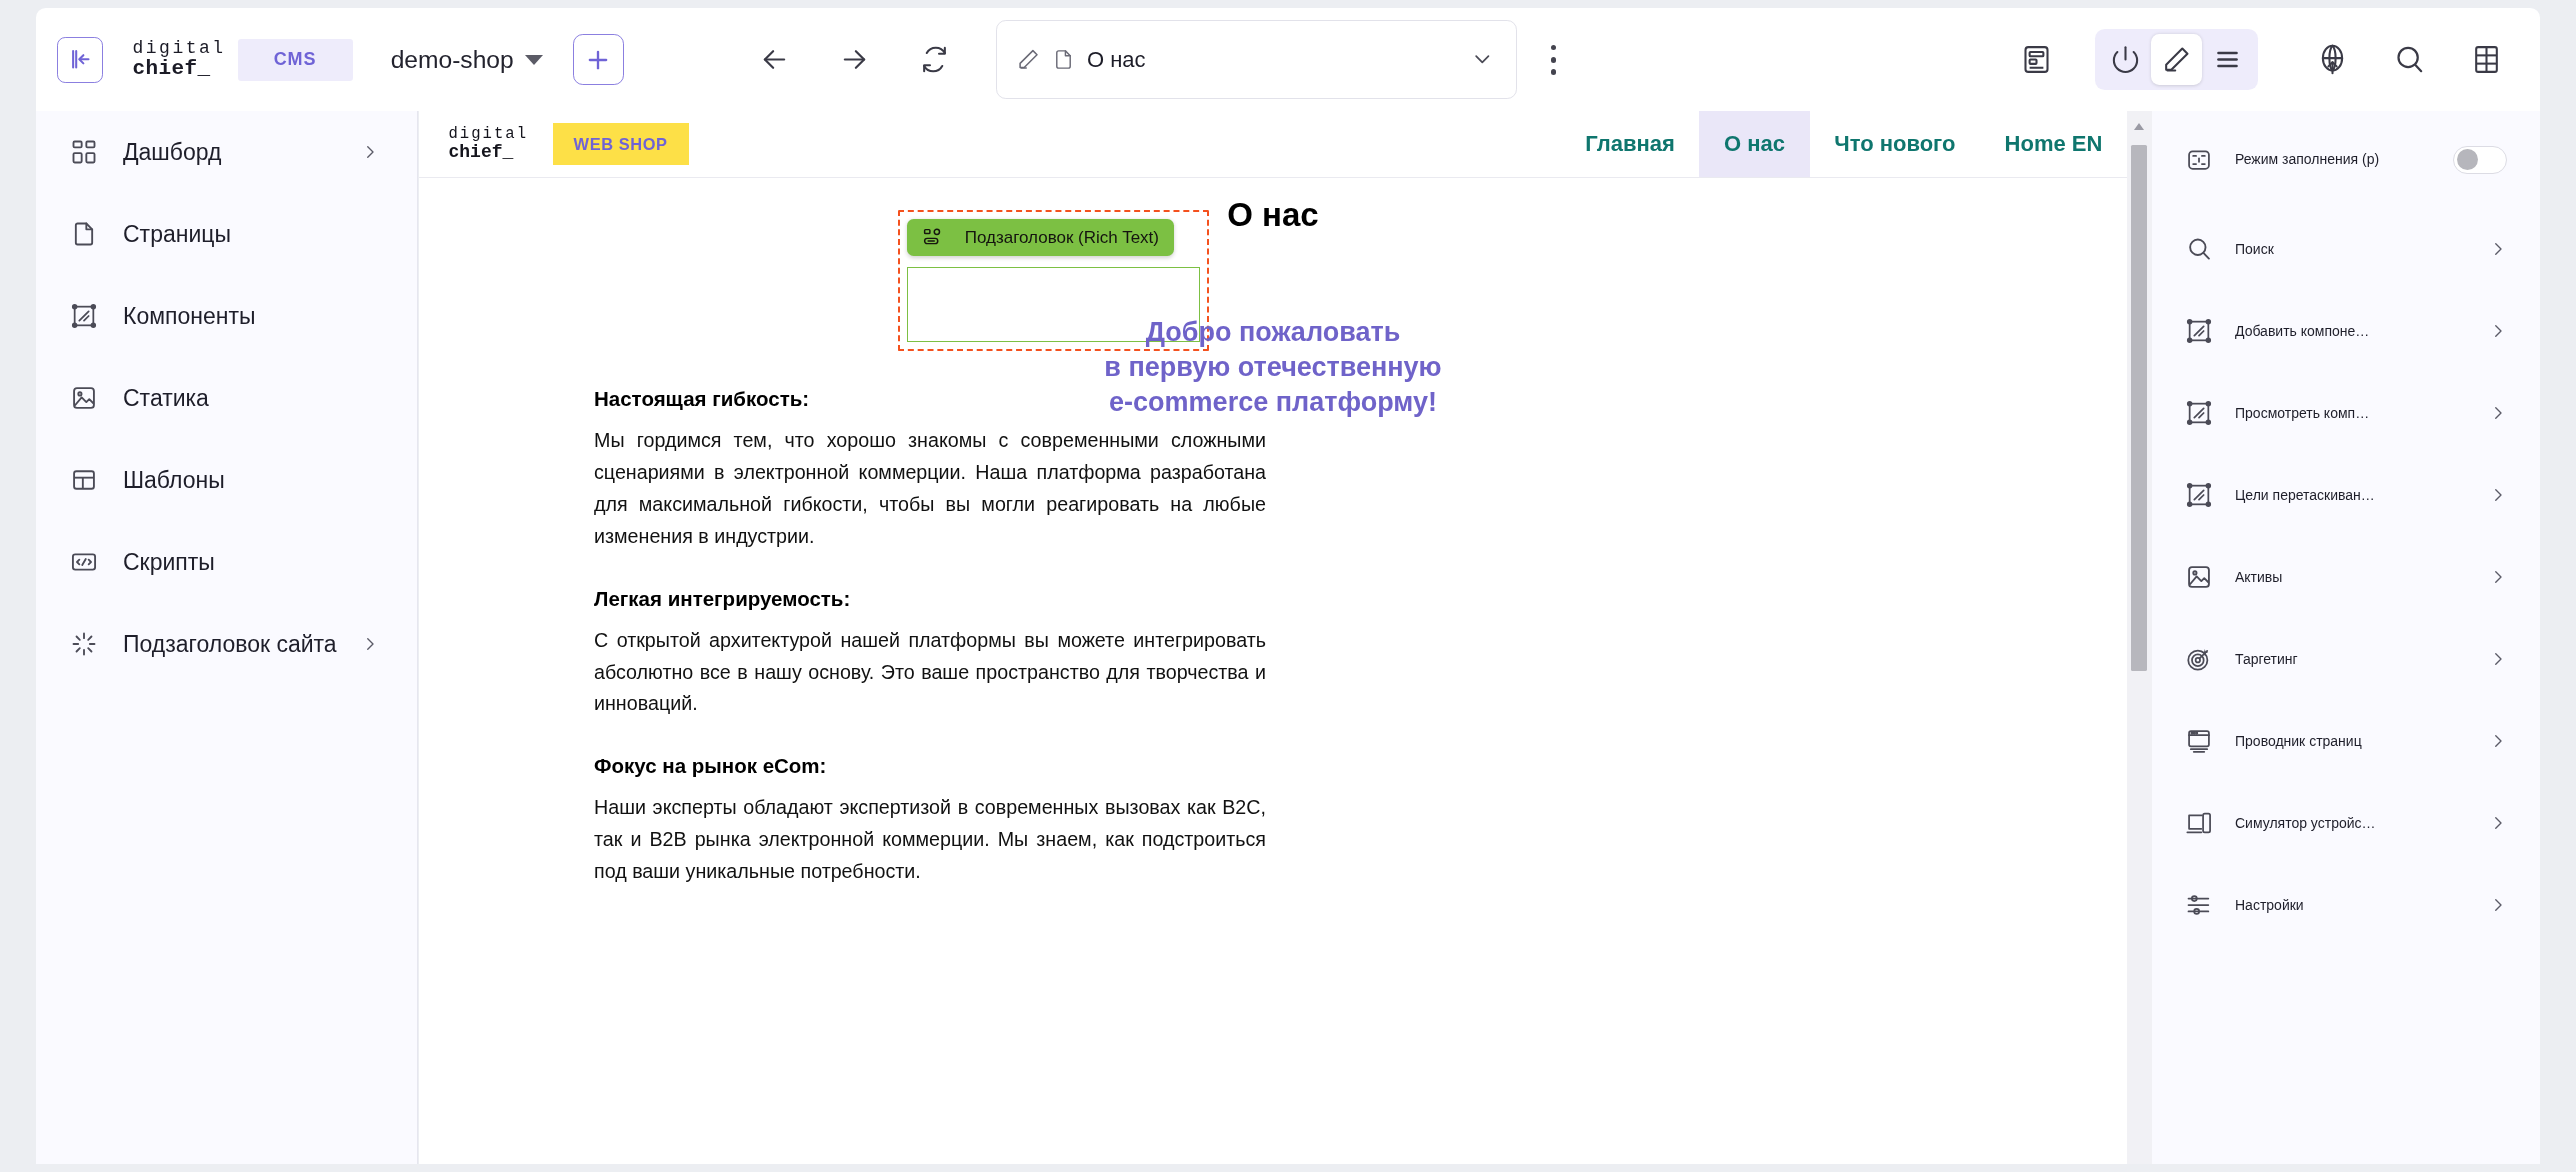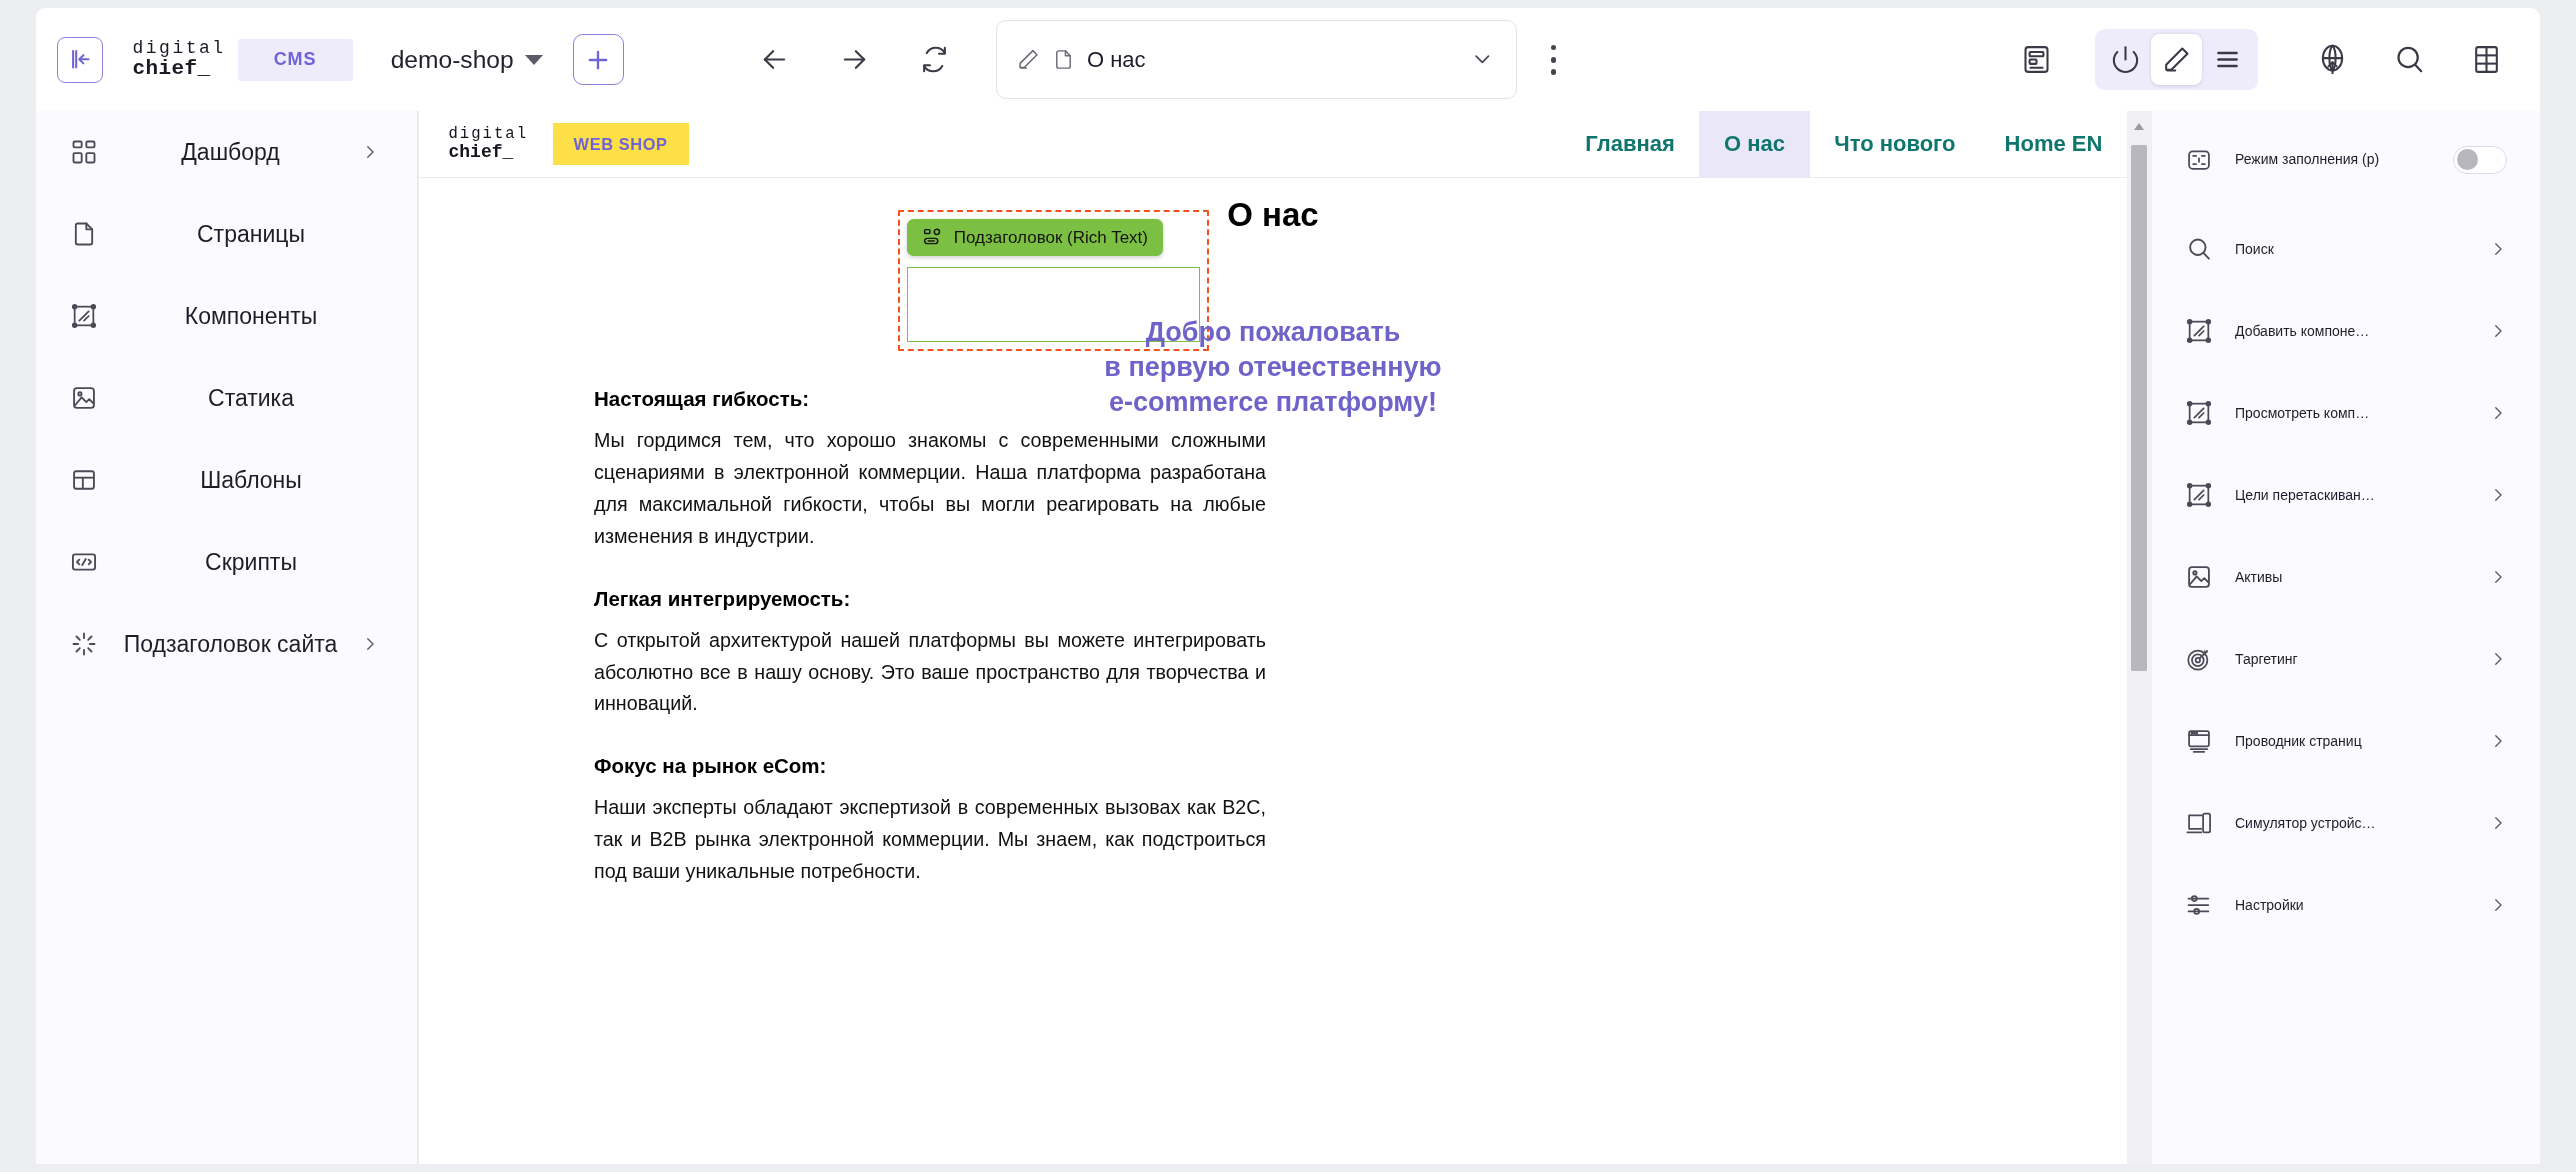--- a/index.html
+++ b/index.html
@@ -72,21 +72,21 @@
     padding: 4.9px; margin: 0 18px 0 38px; gap: 0;
   }
   .seg .sgi { width: 51px; height: 51px; border-radius: 8.2px; display:flex; align-items:center; justify-content:center; color:#3a3a46; }
   .seg .sgi.active { background: #ffffff; box-shadow: 0 0.8px 3.3px rgba(0,0,0,.14); }
   .tb-right .icsp { margin-left: 36px; }
 
   
   .lsb {
     position: absolute; left: 36px; top: 111px;
     width: 382px; height: 1053px;
-    background: #fafaff; border-right: 0.8px solid #e6e6ef; text-align: center;
+    background: #fafaff; border-right: 0.8px solid #e6e6ef;
   }
   .lsb-item {
     display: flex; align-items: center; height: 82px;
     padding: 0 38px 0 31px; gap: 23px; color: #1e1e2a; font-size: 23px;
   }
   .lsb-item .ic { width: 33px; height: 33px; flex: none; display:flex; align-items:center; justify-content:center; color:#4b4b57; }
   .lsb-item .lbl { flex: 1; }
   .chev { color: #5a5a66; width: 18px; flex: none; }
 
   
@@ -121,21 +121,21 @@
     position: absolute; left: 479px; top: 32px;
     width: 311px; height: 141px;
   }
   .dashed-box {
     position: absolute; left: 0; top: 0; width: 311px; height: 141px;
     border: 2.5px dashed #f4511e; border-radius: 1.6px;
   }
   .badge {
     position: absolute; left: 9px; top: 9px;
     background: #7cc043; color: #14140f; border-radius: 6.6px;
-    display: flex; align-items: center; gap: 11px;
+    display: flex; align-items: center; gap: 22px;
     padding: 8.2px 14.7px; font-size: 17px; white-space: nowrap;
     box-shadow: 0 1.6px 4.1px rgba(0,0,0,.18);
   }
   .green-box {
     position: absolute; left: 9px; top: 57px; width: 293px; height: 75px;
     border: 1.6px solid #7cc043; background: #fff;
   }
   .page-h1 {
     position: absolute; left: 0; top: 18px; width: 100%;
     text-align: center; font-size: 33px; font-weight: 700; color: #000;

